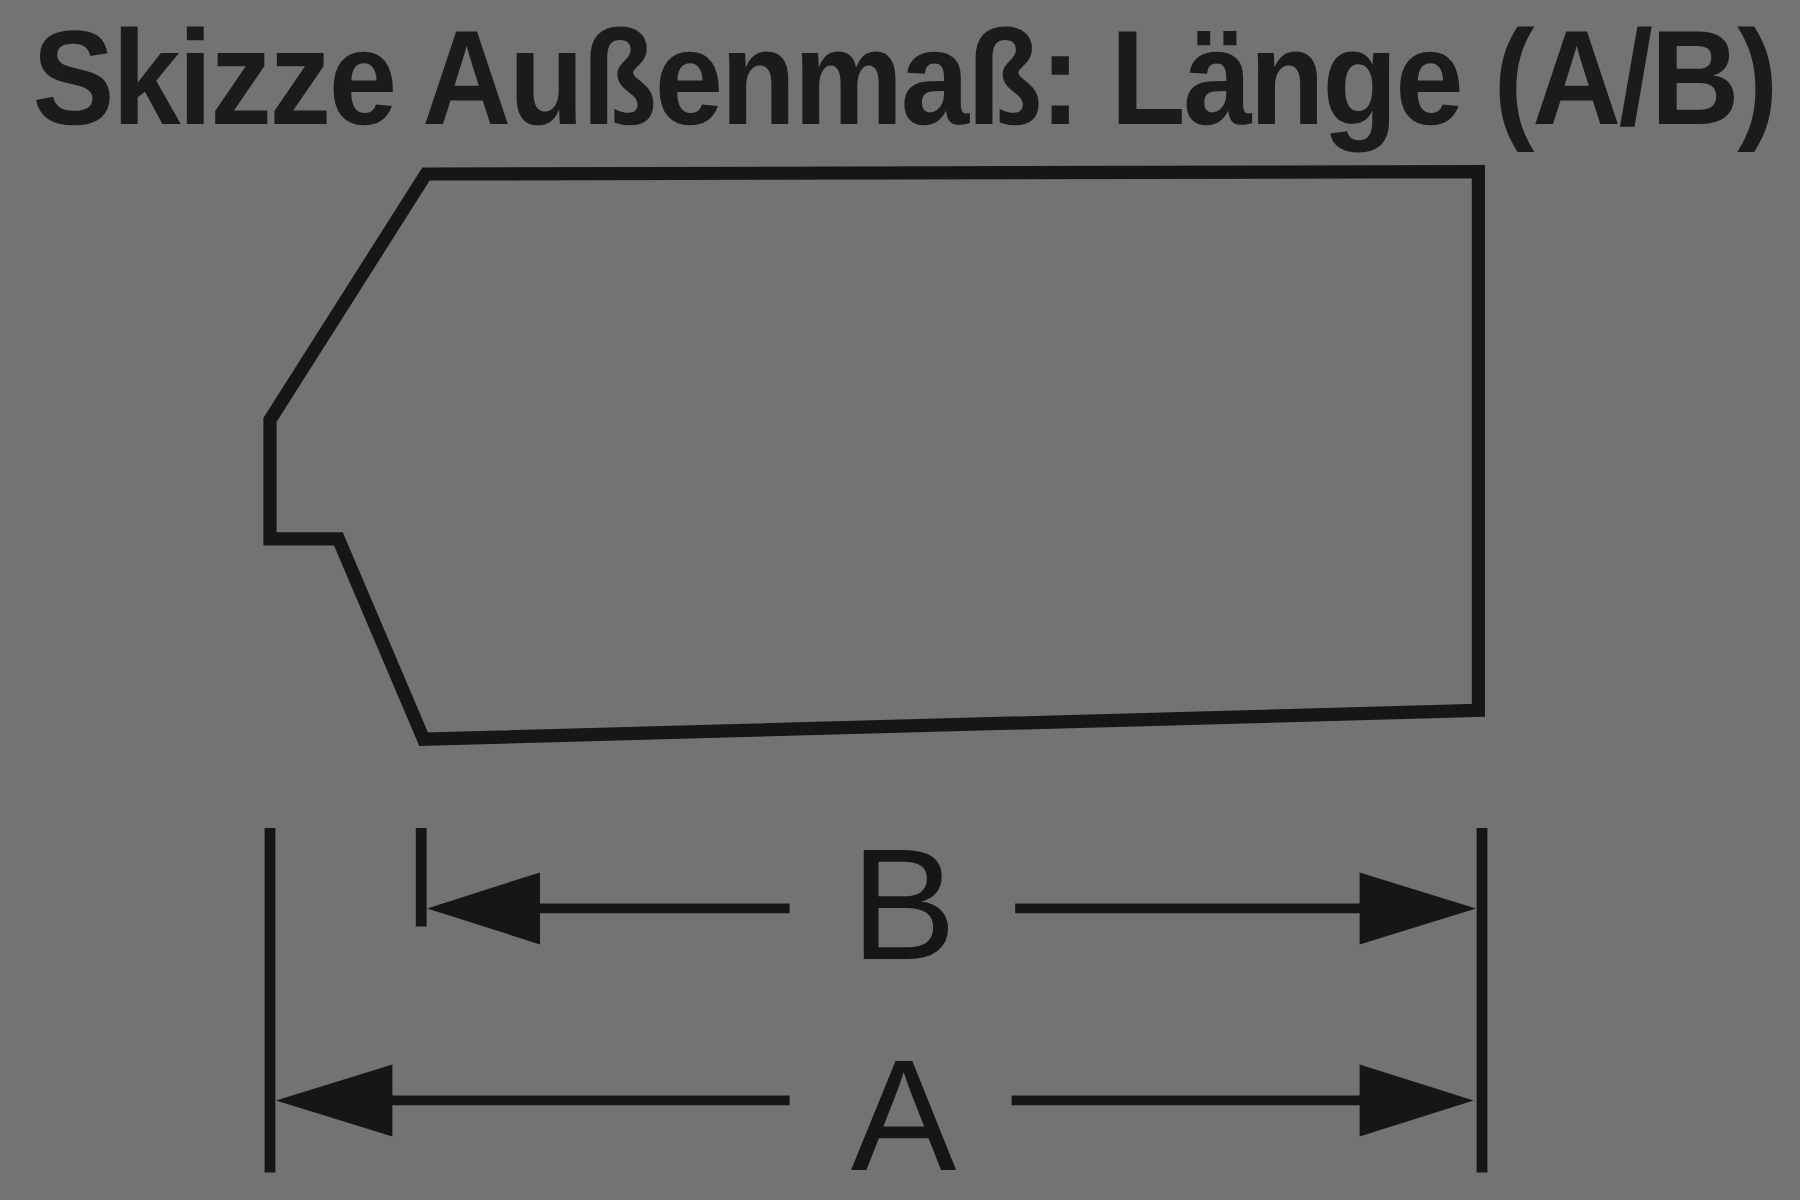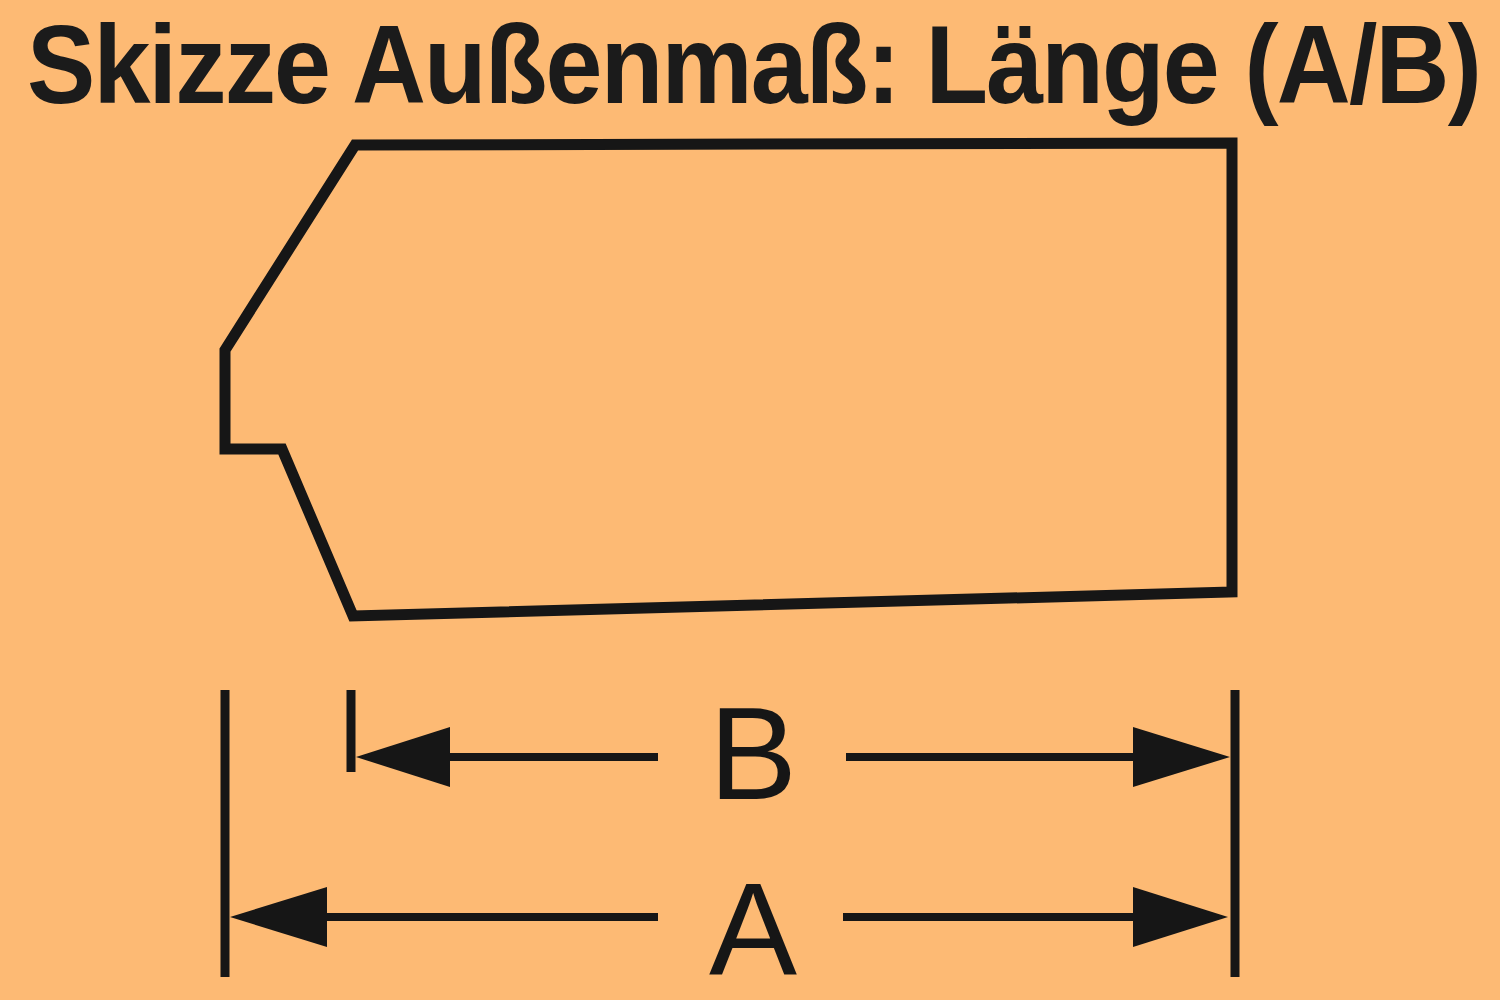--- a/index.html
+++ b/index.html
@@ -4,21 +4,21 @@
 <style>
   html, body {
     margin: 0;
     padding: 0;
     background: #ffffff;
   }
   .page {
     position: relative;
     width: 1500px;
     height: 1000px;
-    background: #fdba74;
+    background: #737373;
     overflow: hidden;
   }
   svg.sketch {
     display: block;
     width: 1500px;
     height: 1000px;
   }
   .title-text {
     font-family: "Liberation Sans", sans-serif;
     font-weight: 700;

